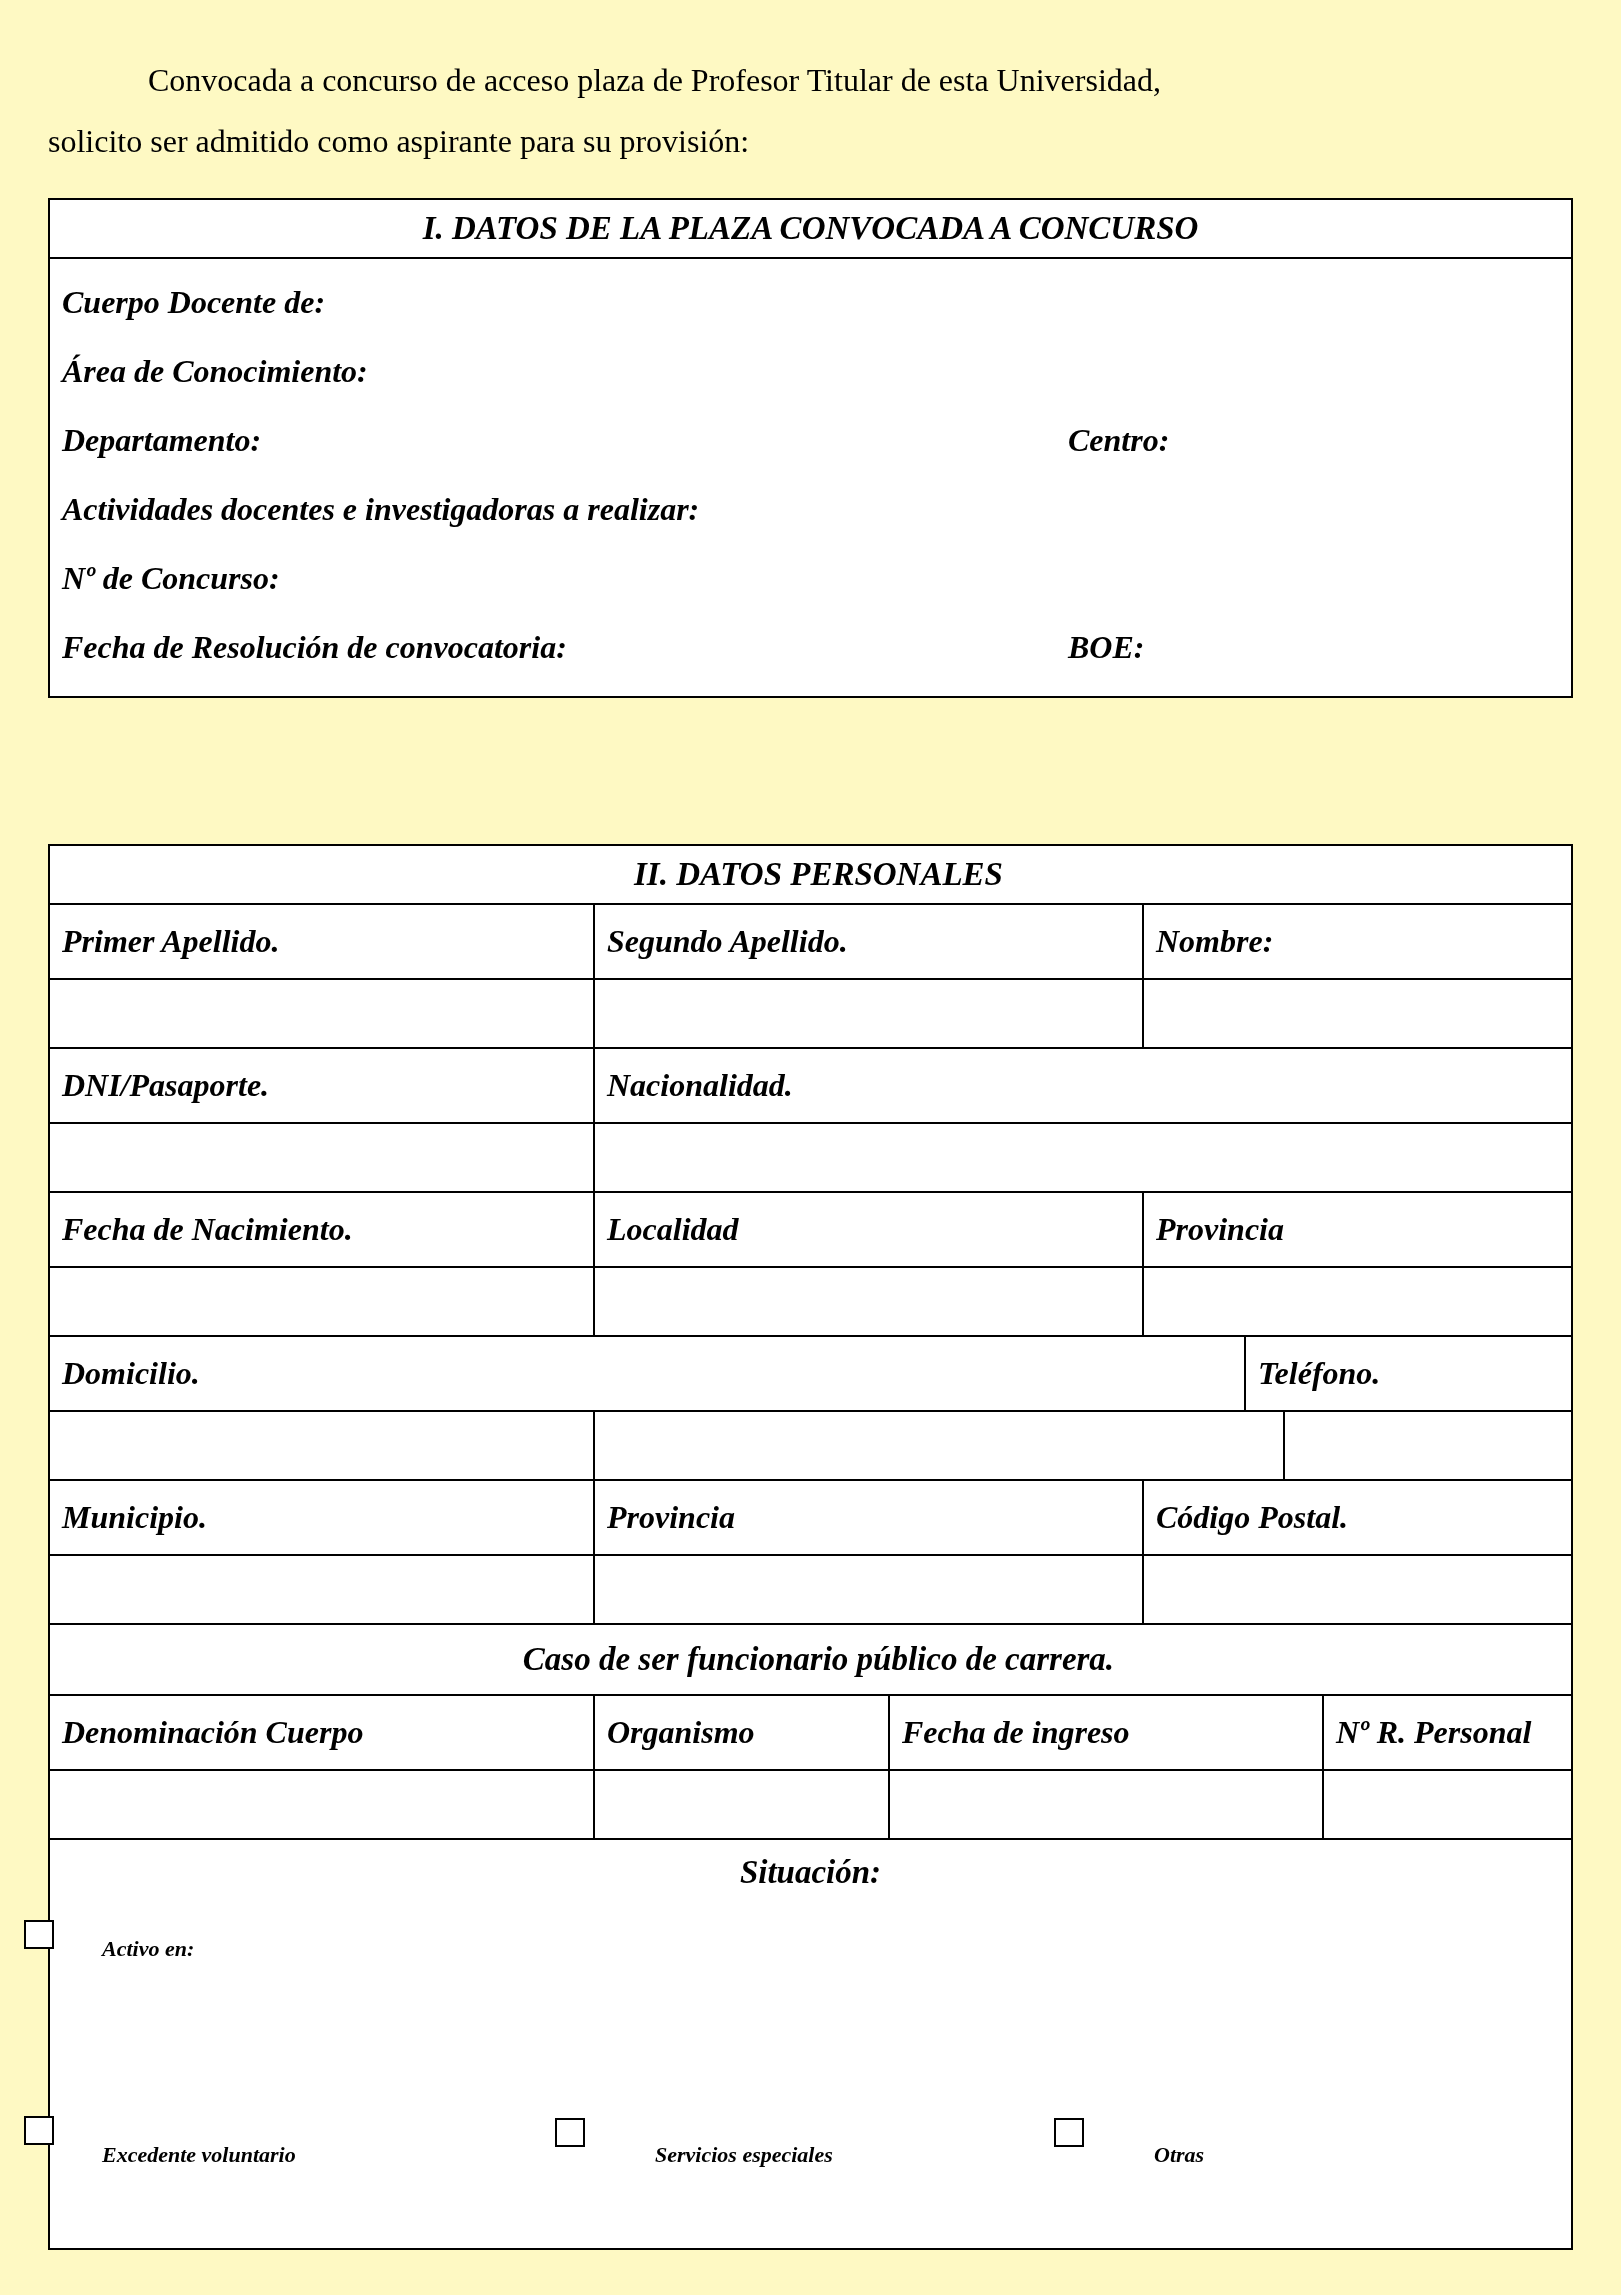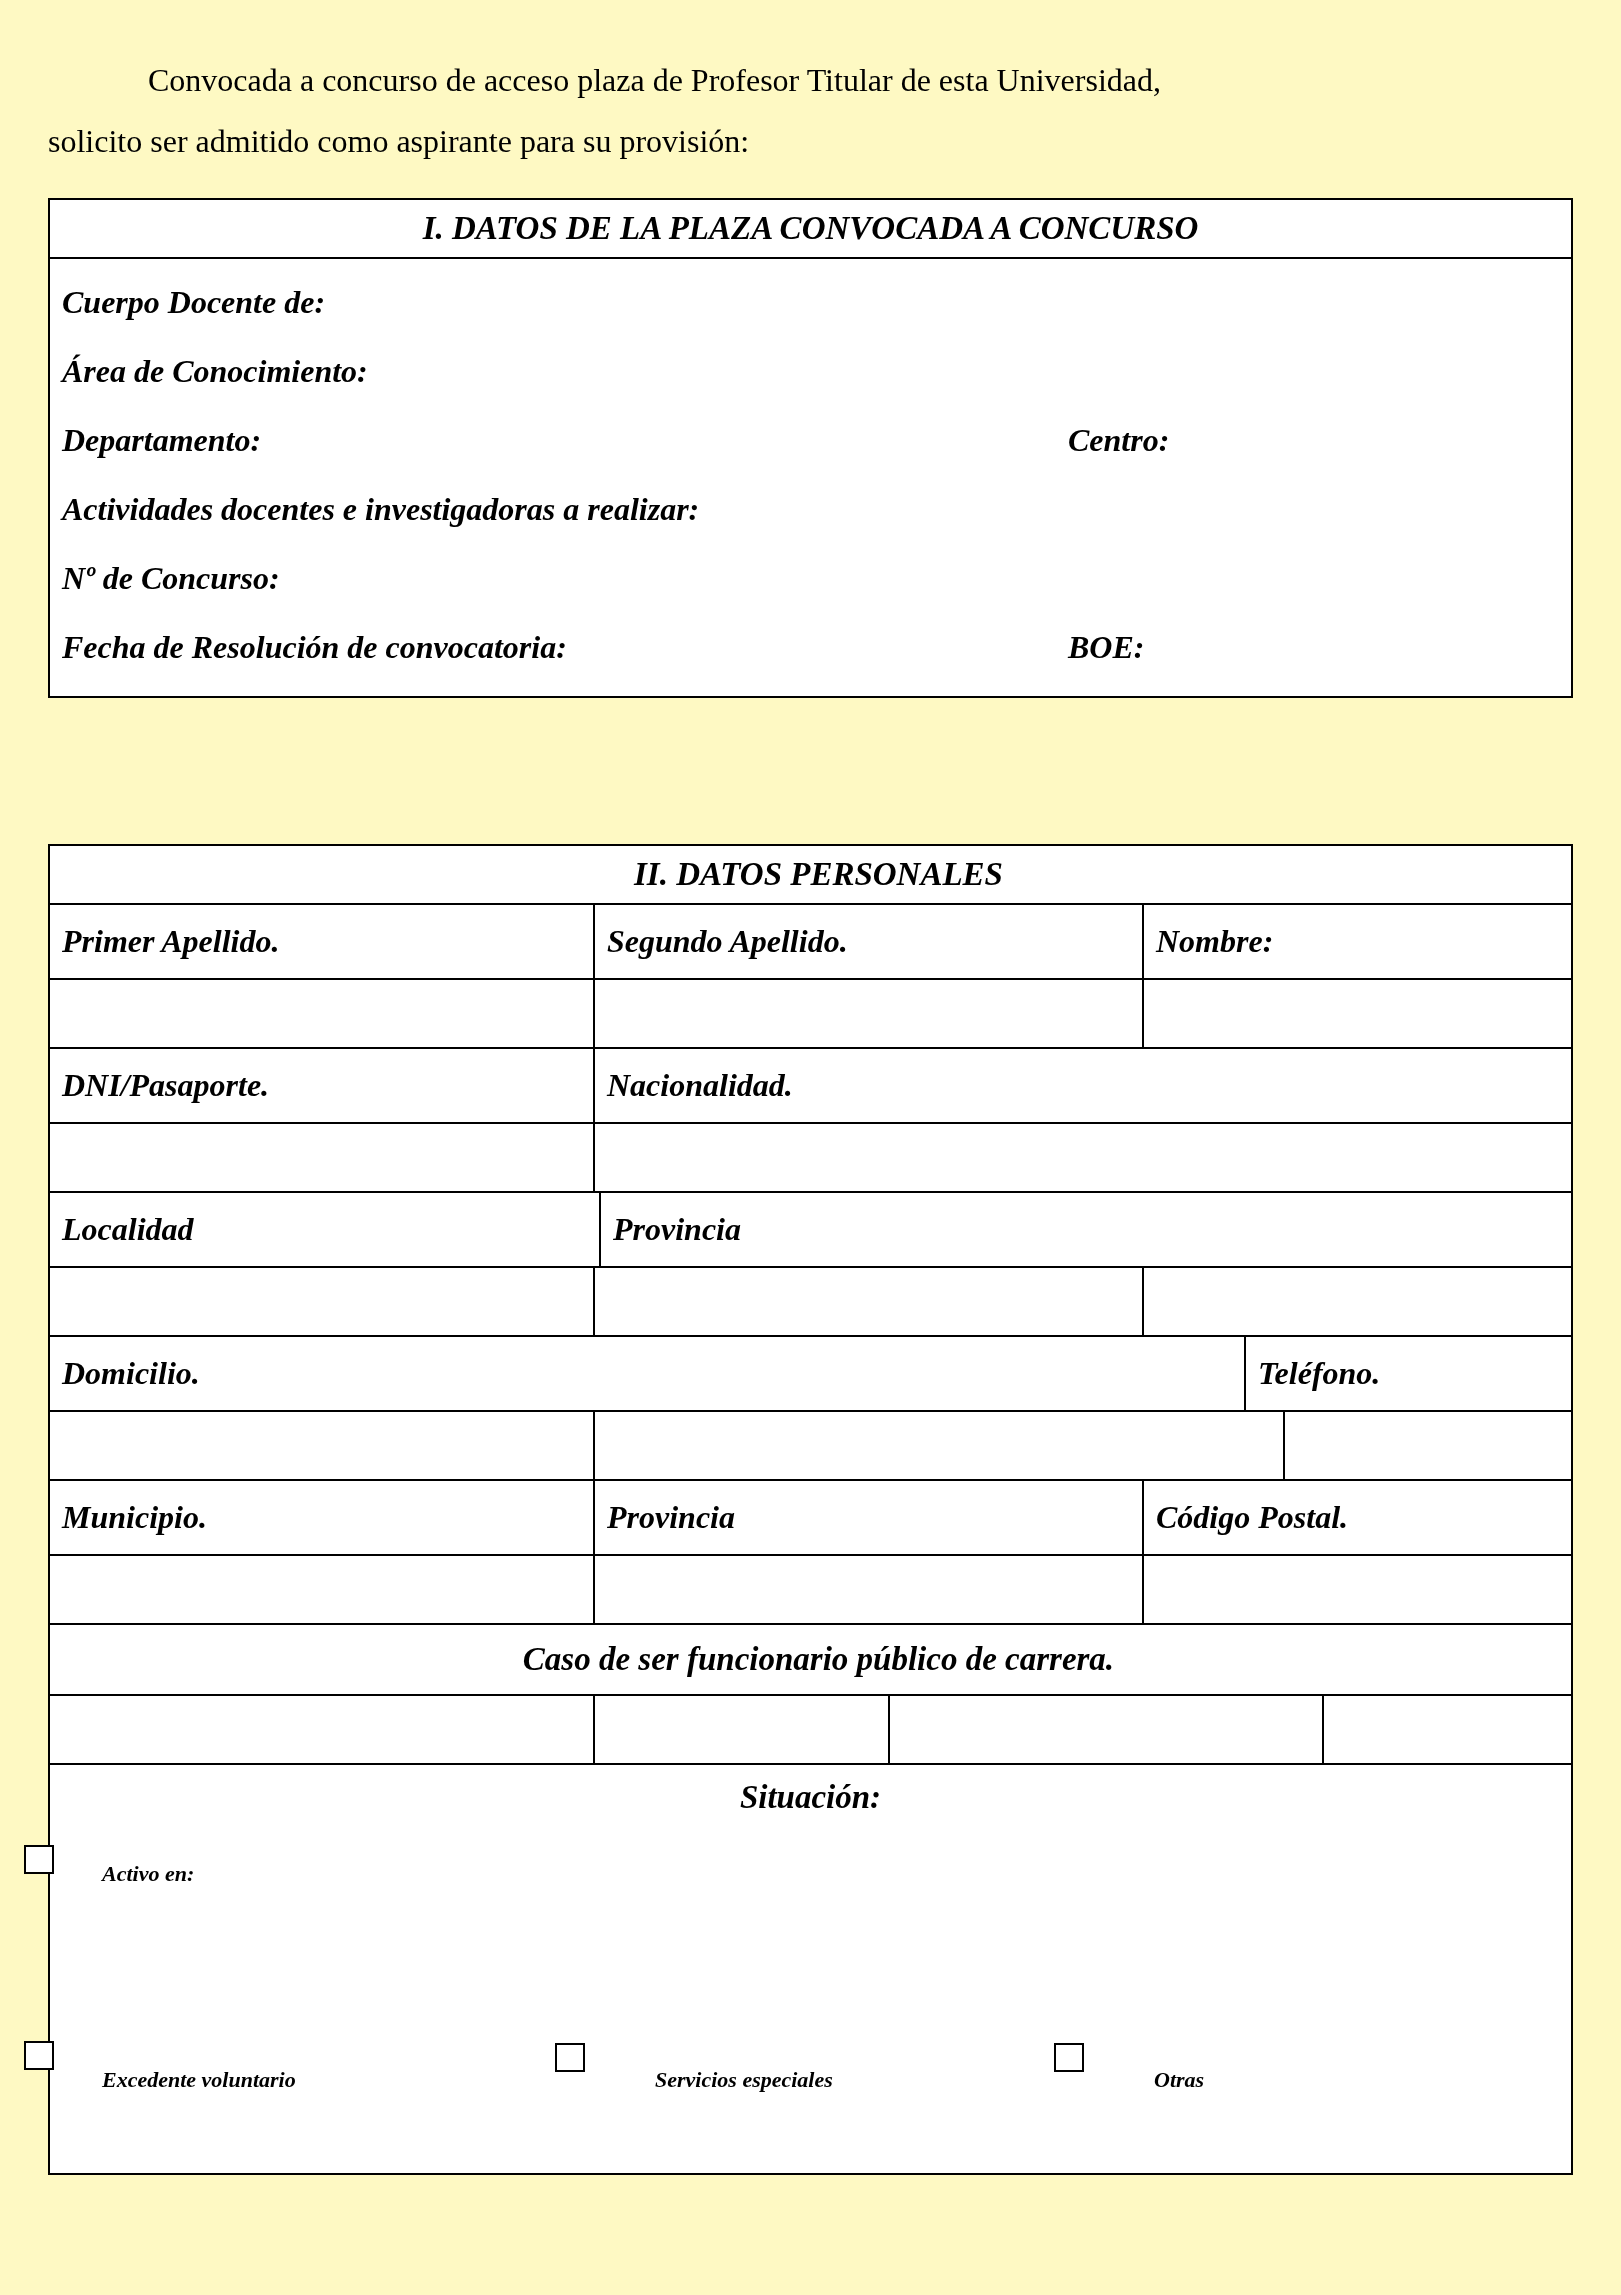--- a/index.html
+++ b/index.html
@@ -133,20 +133,21 @@
     <div class="row h-label">
       <div class="cell w1 lbl">DNI/Pasaporte.</div>
       <div class="cell w3 lbl">Nacionalidad.</div>
     </div>
     <div class="row h-empty">
       <div class="cell w1"></div>
       <div class="cell w3"></div>
     </div>
 
     <div class="row h-label">
+      <div class="cell w1 lbl">Fecha de Nacimiento.</div>
       <div class="cell w2 lbl">Localidad</div>
       <div class="cell w3 lbl">Provincia</div>
     </div>
     <div class="row h-empty">
       <div class="cell w1"></div>
       <div class="cell w2"></div>
       <div class="cell w3"></div>
     </div>
 
     <div class="row h-label">
@@ -167,20 +168,26 @@
     <div class="row h-empty">
       <div class="cell w1"></div>
       <div class="cell w2"></div>
       <div class="cell w3"></div>
     </div>
 
     <div class="row h-caso">
       <div class="cell full center lbl title-cell">Caso de ser funcionario público de carrera.</div>
     </div>
 
+    <div class="row h-label">
+      <div class="cell w1 lbl">Denominación Cuerpo</div>
+      <div class="cell worg lbl">Organismo</div>
+      <div class="cell wfing lbl">Fecha de ingreso</div>
+      <div class="cell w3 lbl">Nº R. Personal</div>
+    </div>
     <div class="row h-empty">
       <div class="cell w1"></div>
       <div class="cell worg"></div>
       <div class="cell wfing"></div>
       <div class="cell w3"></div>
     </div>
 
     <div class="row">
       <div class="cell sit">
         <div class="sit-title lbl">Situación:</div>

